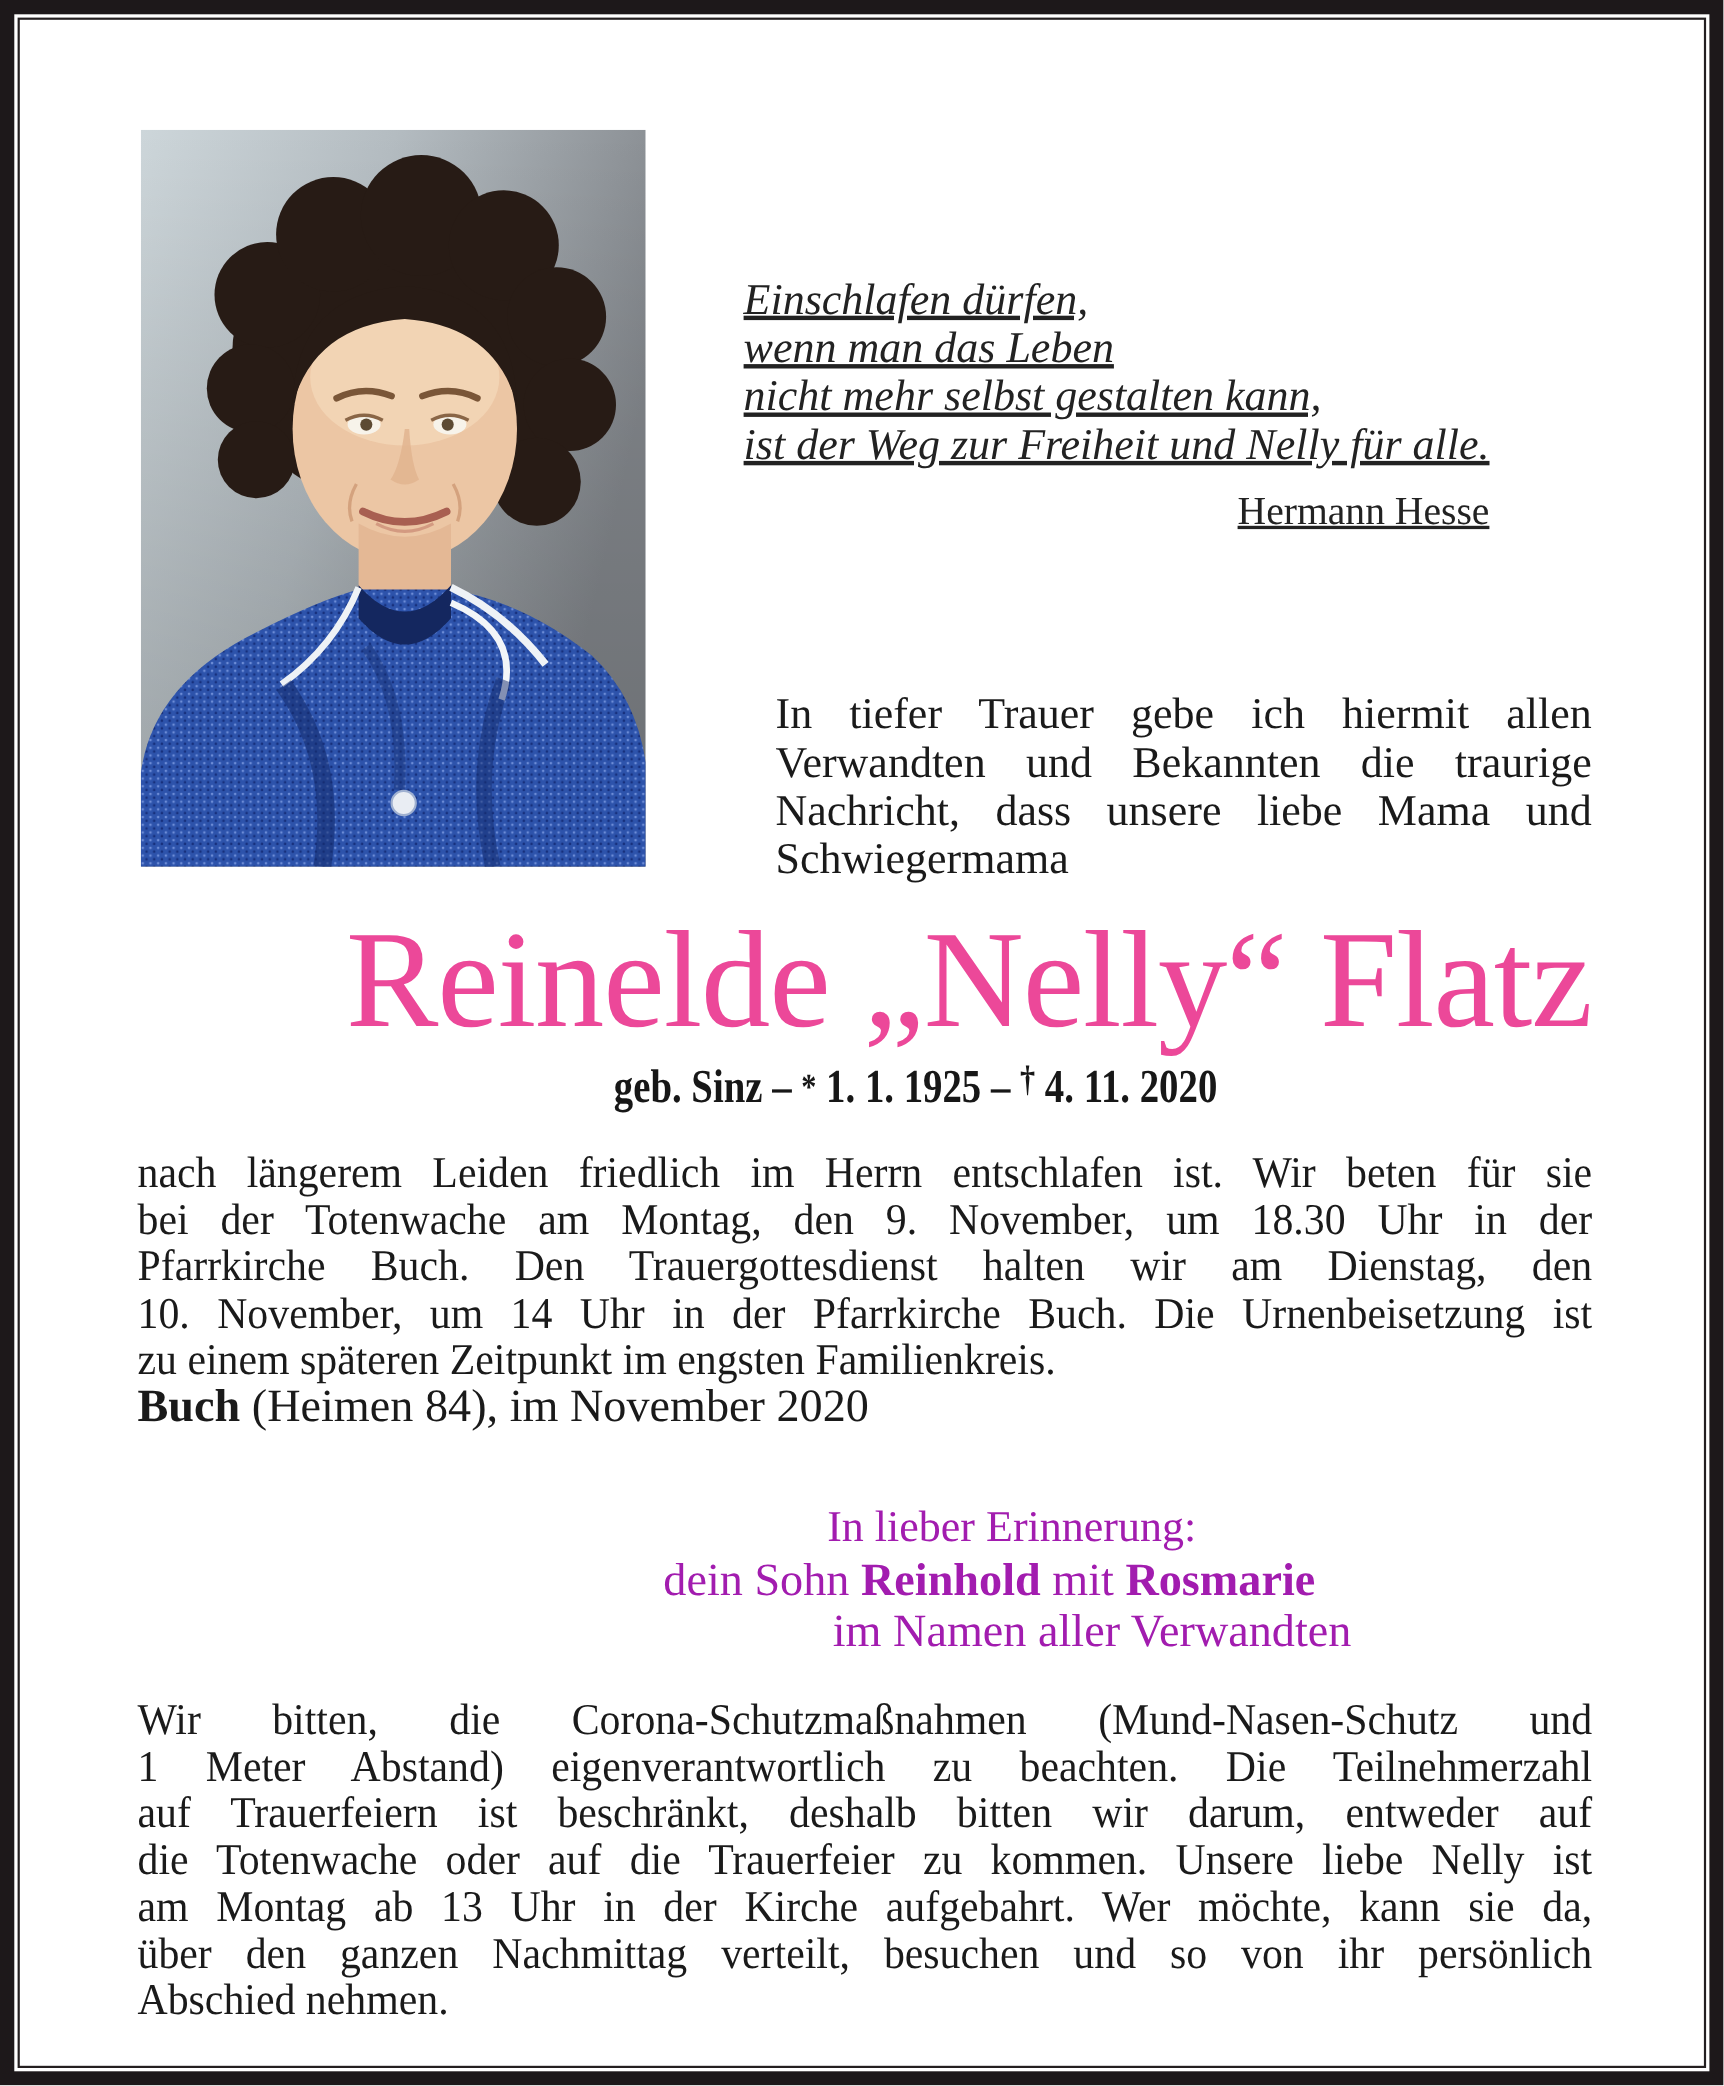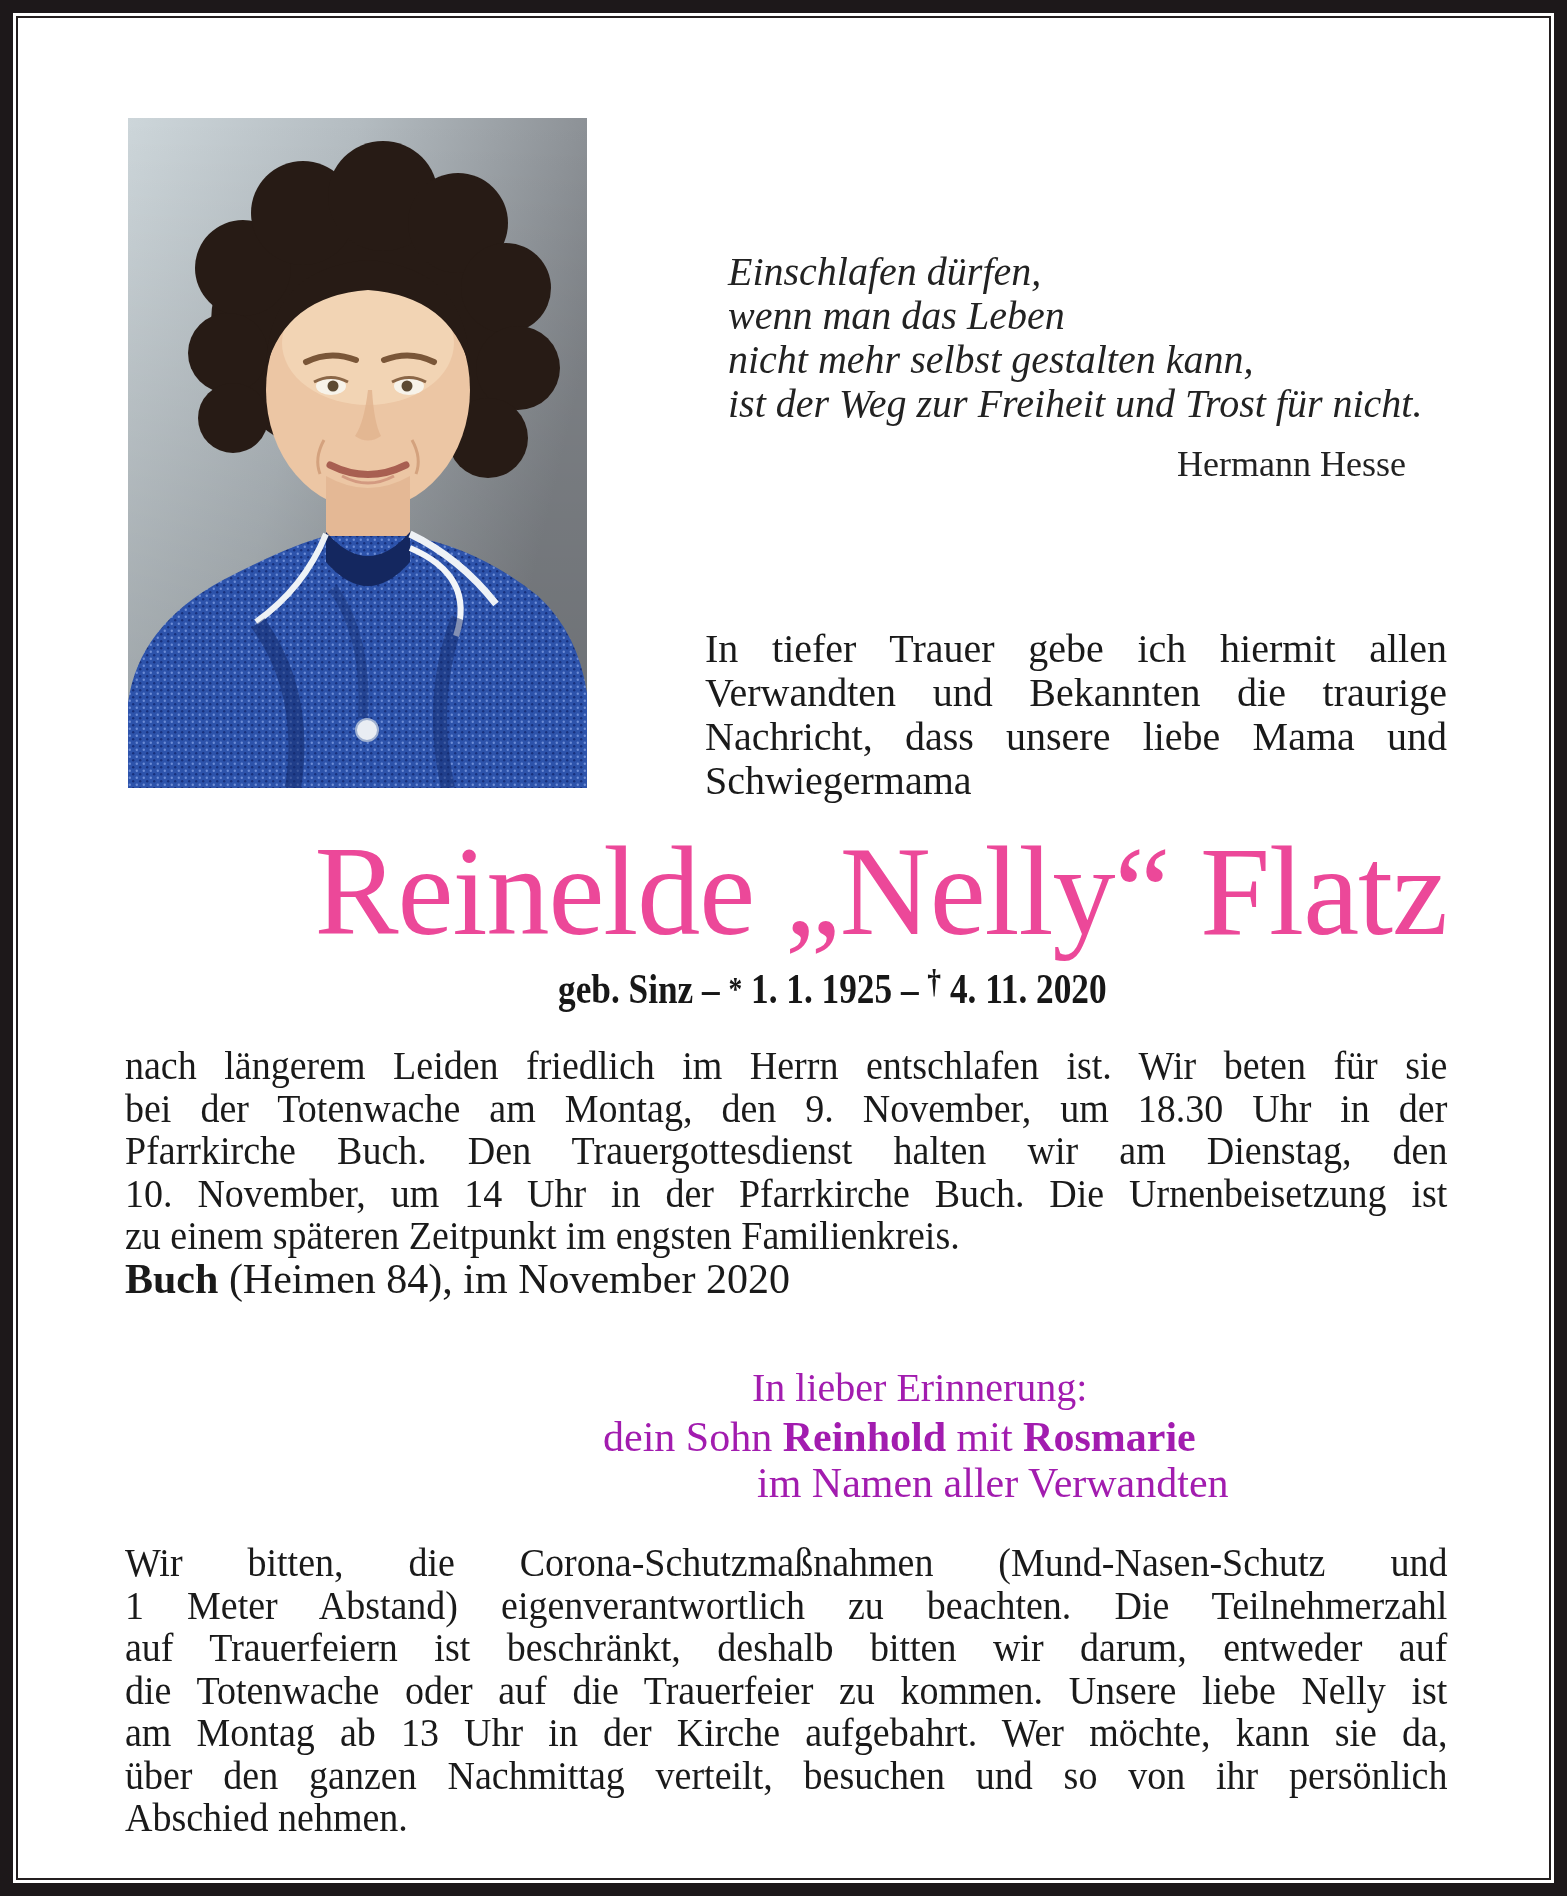--- a/index.html
+++ b/index.html
@@ -7,21 +7,21 @@
     position:relative;width:1567px;height:1896px;background:#ffffff;
     font-family:"Liberation Serif","DejaVu Serif",serif;color:#1a1a1a;
     overflow:hidden;
   }
   .outer-frame{position:absolute;inset:0;border:13px solid #1d181a;pointer-events:none;z-index:5;}
   .keyline{position:absolute;inset:16px;border:2px solid #241f20;pointer-events:none;z-index:5;}
 
   .photo{position:absolute;left:128px;top:118px;width:459px;height:670px;margin:0;padding:0;}
   .photo svg{display:block;width:100%;height:100%;}
 
-  .quote{position:absolute;left:728px;top:250px;width:736px;font-style:italic;font-size:40px;line-height:44px;color:#222;}
+  .quote{position:absolute;left:676px;top:250px;width:736px;font-style:italic;font-size:40px;line-height:44px;color:#222;text-decoration:underline;}
   .quote .qline{white-space:nowrap;}
   .attribution{font-style:normal;font-size:36px;line-height:40px;text-align:right;padding-right:58px;margin-top:18px;color:#222;}
 
   .para .jline{text-align:justify;text-align-last:justify;line-height:inherit;}
   .para .jline:last-child{text-align-last:left;}
 
   .intro{position:absolute;left:705px;top:627px;width:742px;font-size:40px;line-height:44px;}
 
   .name{position:absolute;left:125px;top:822px;width:1322px;margin:0;text-align:right;
         font-size:126px;line-height:140px;font-weight:normal;color:#ec4899;letter-spacing:-1px;white-space:nowrap;}
@@ -117,21 +117,21 @@
         <circle cx="239" cy="612" r="11" fill="#e9edf3" stroke="#9fb0d0" stroke-width="2"></circle>
       </g>
     </svg>
   </figure>
 
   <div class="quote">
     <div>
         <div class="qline">Einschlafen dürfen,</div>
         <div class="qline">wenn man das Leben</div>
         <div class="qline">nicht mehr selbst gestalten kann,</div>
-        <div class="qline">ist der Weg zur Freiheit und Trost für nicht.</div>
+        <div class="qline">ist der Weg zur Freiheit und Nelly für alle.</div>
       </div>
     <div class="attribution">Hermann Hesse</div>
   </div>
 
   <div class="intro para">
       <div class="jline">In tiefer Trauer gebe ich hiermit allen</div>
       <div class="jline">Verwandten und Bekannten die traurige</div>
       <div class="jline">Nachricht, dass unsere liebe Mama und</div>
       <div class="jline">Schwiegermama</div>
     </div>

